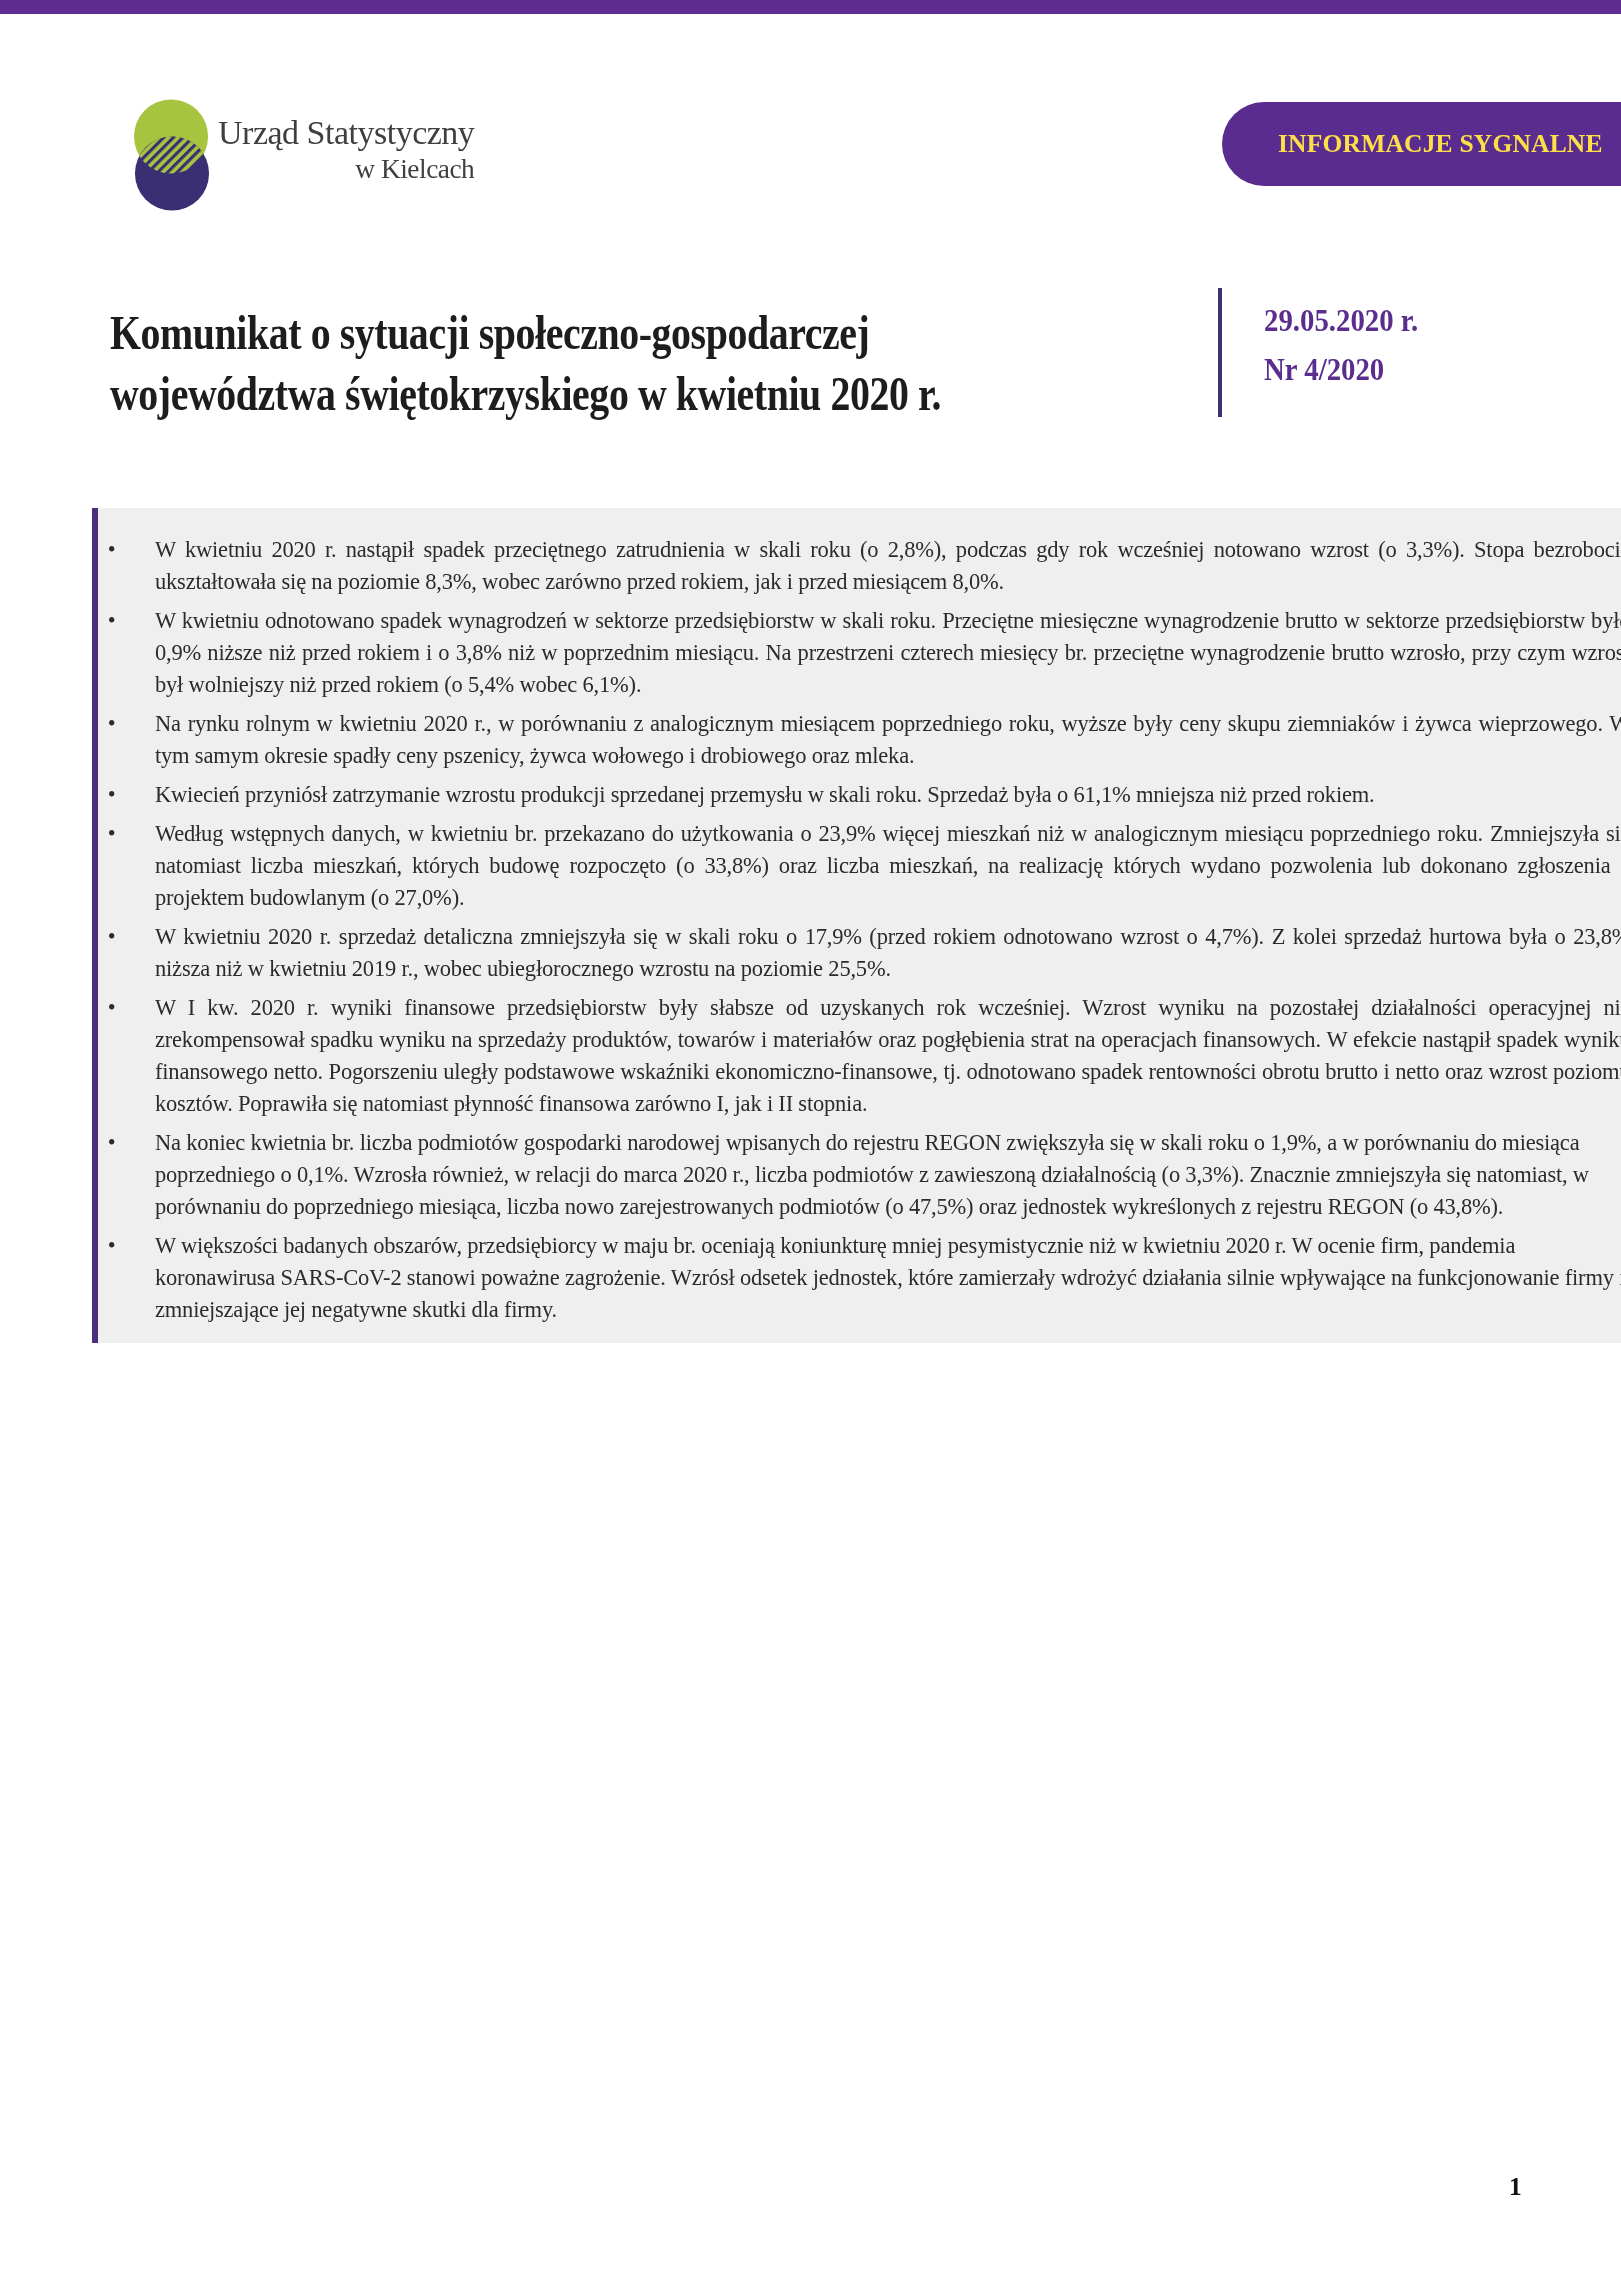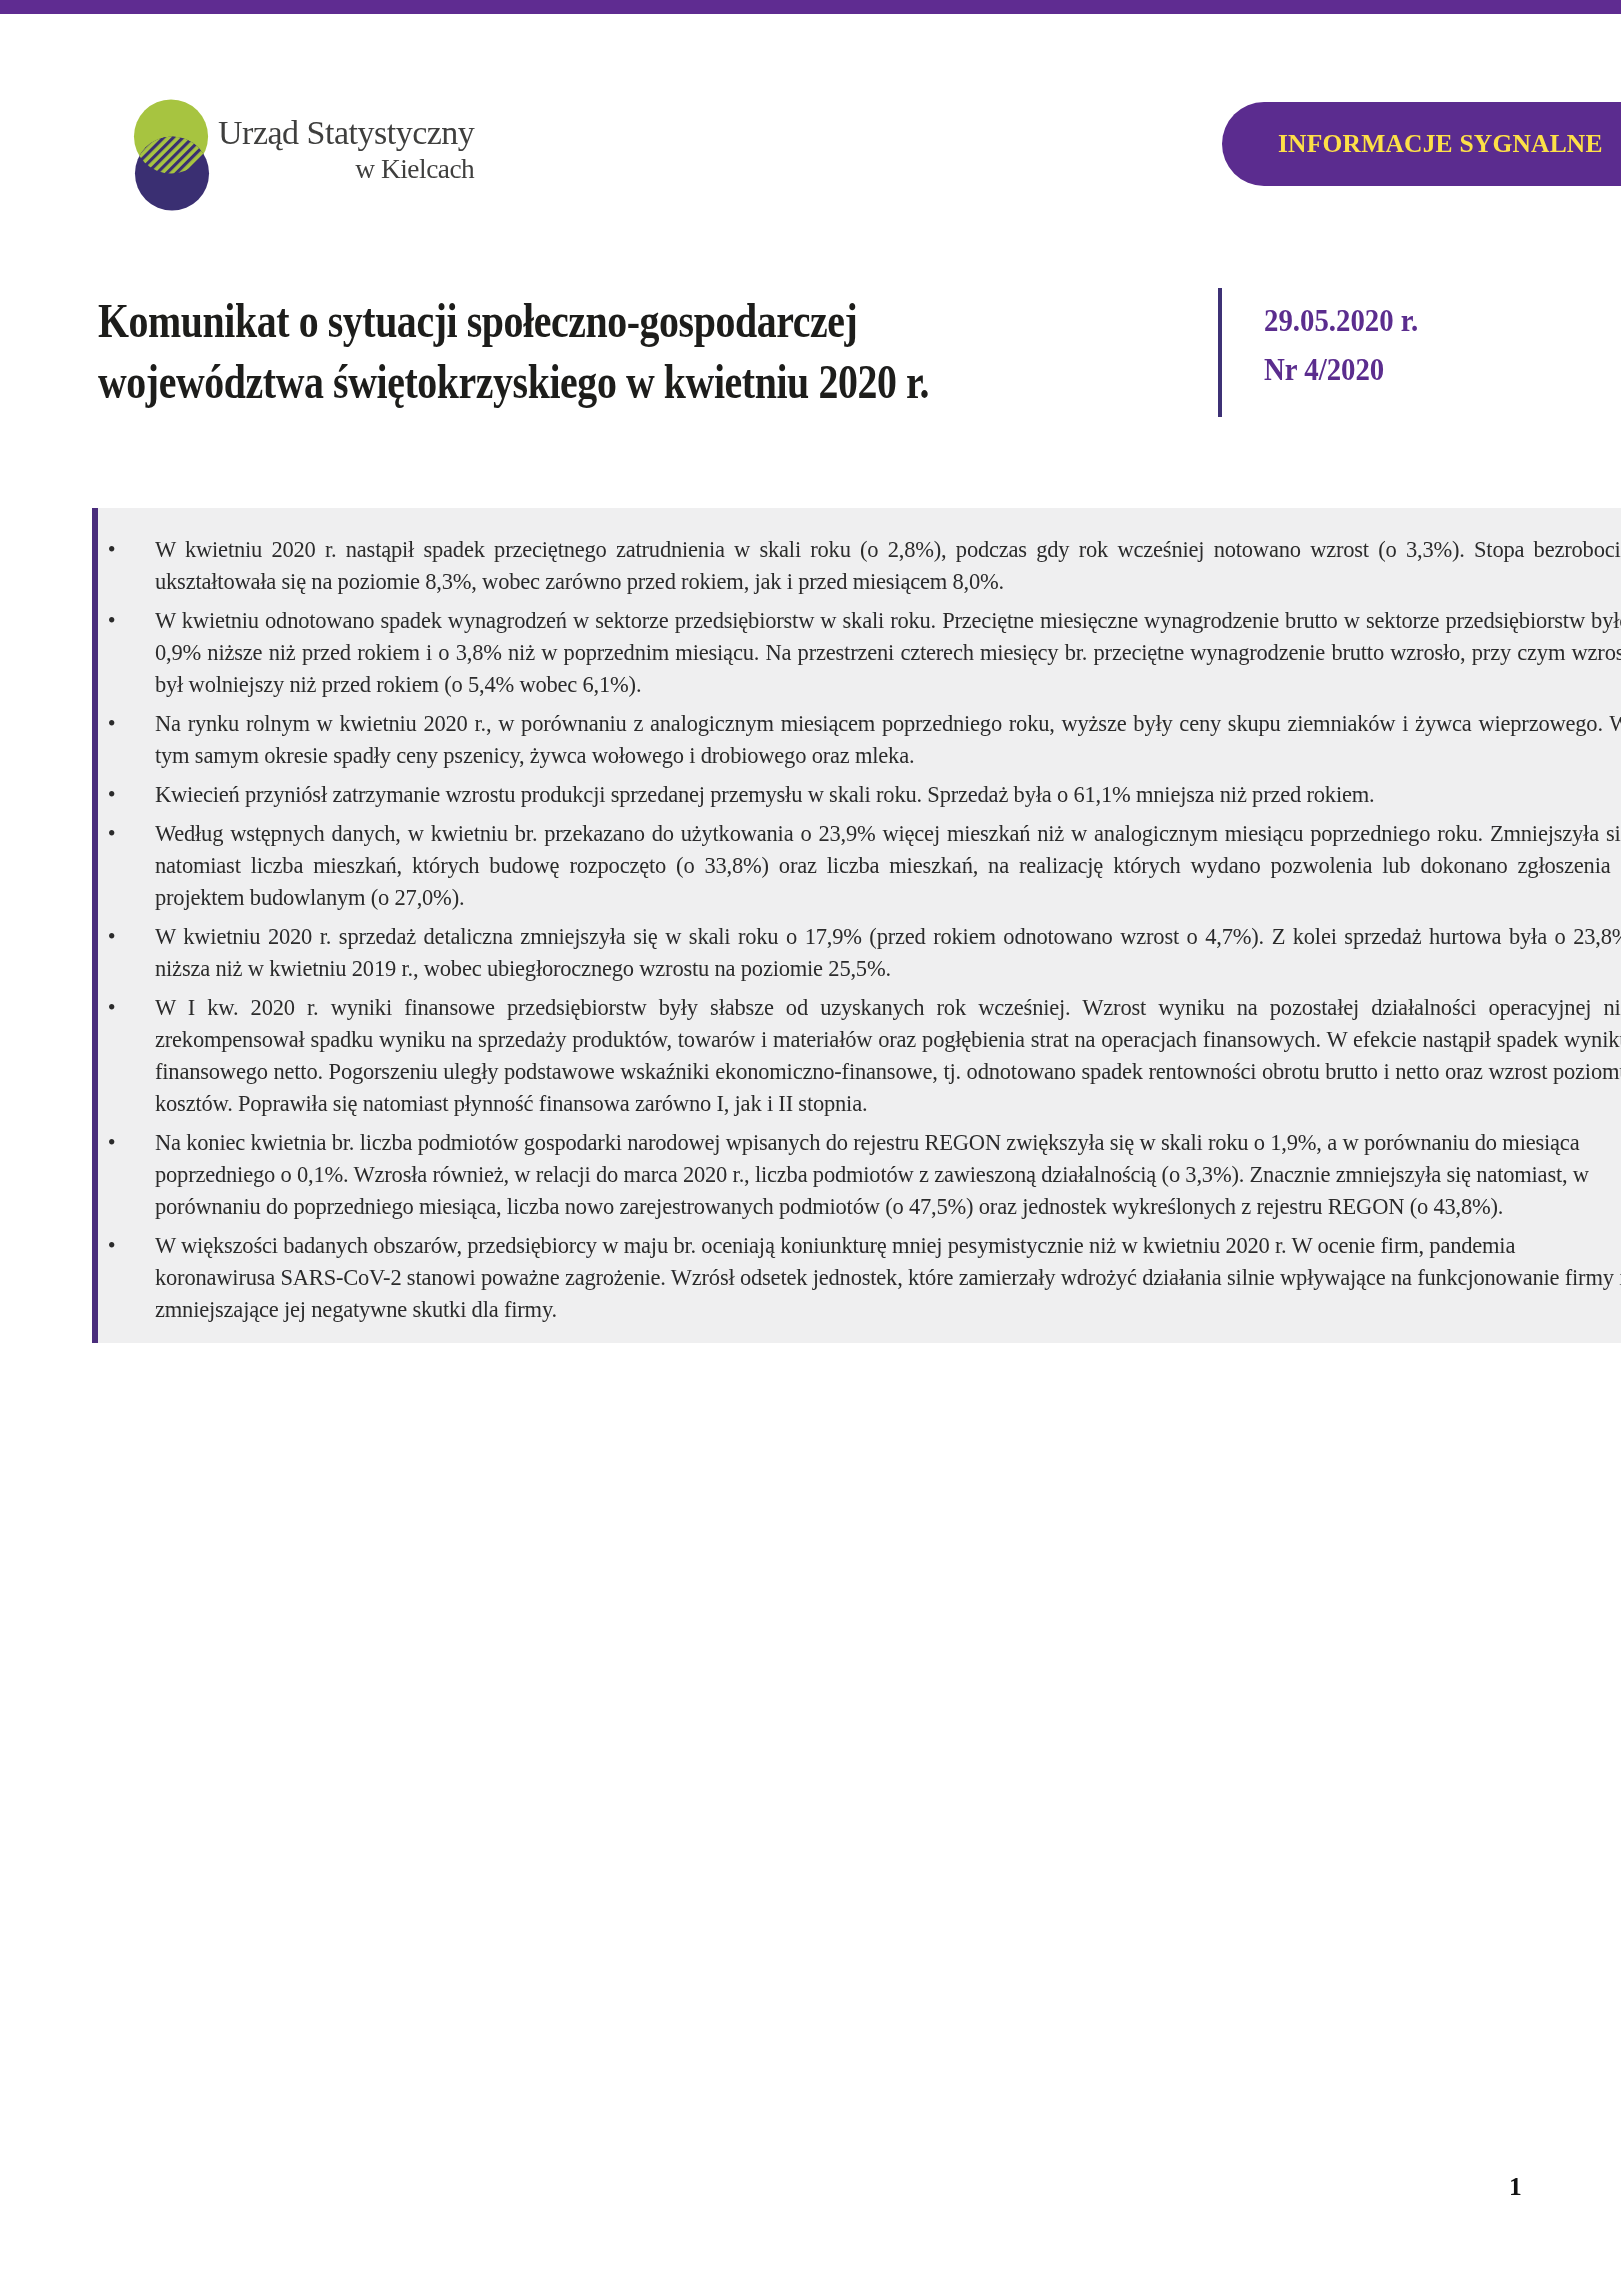--- a/index.html
+++ b/index.html
@@ -22,21 +22,21 @@
   .logo-line2{font-size:27.4px;line-height:33px;font-weight:400;letter-spacing:-0.5px;text-align:right;}
   
   .badge{
     position:absolute;left:1222px;top:102px;height:84px;width:490px;
     background:#5b2c8f;border-radius:42px 0 0 42px;
     display:flex;align-items:center;
     padding-left:56px;box-sizing:border-box;
   }
   .badge-label{color:#fde047;font-size:25.5px;font-weight:bold;letter-spacing:0.2px;}
   
-  .title{position:absolute;left:98px;top:290px;margin:0;color:#1d1d1b;}
+  .title{position:absolute;left:98px;top:290px;margin:12px;color:#1d1d1b;}
   .title .tl{
     display:block;white-space:nowrap;
     font-size:48px;font-weight:bold;line-height:61px;letter-spacing:-0.5px;
     transform:scaleX(0.83);transform-origin:0 50%;
   }
   .vrule{position:absolute;left:1218px;top:288px;width:3.9px;height:129px;background:#3d3175;}
   .issue-block{position:absolute;left:1264px;top:296px;color:#5b2d8e;font-weight:bold;}
   .issue-block div{
     font-size:32px;line-height:49px;white-space:nowrap;
     transform:scaleX(0.9);transform-origin:0 50%;

